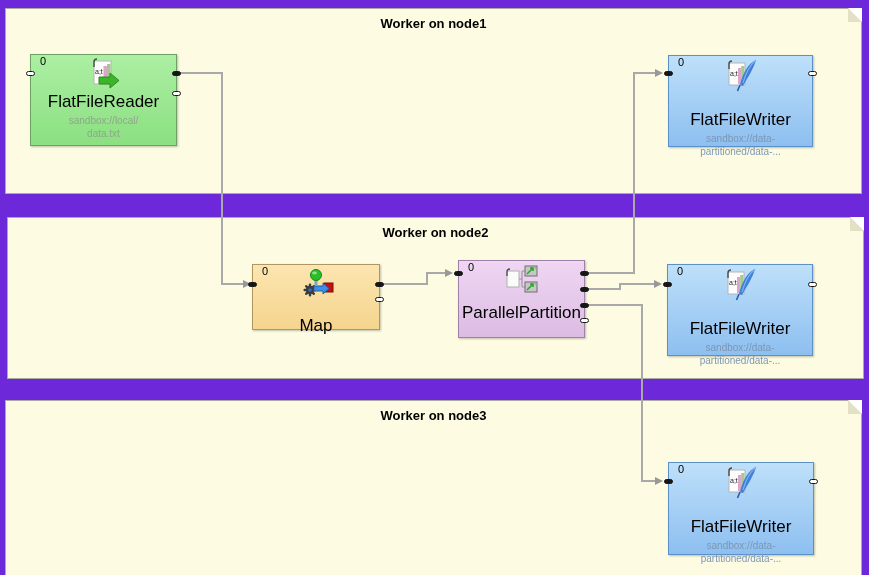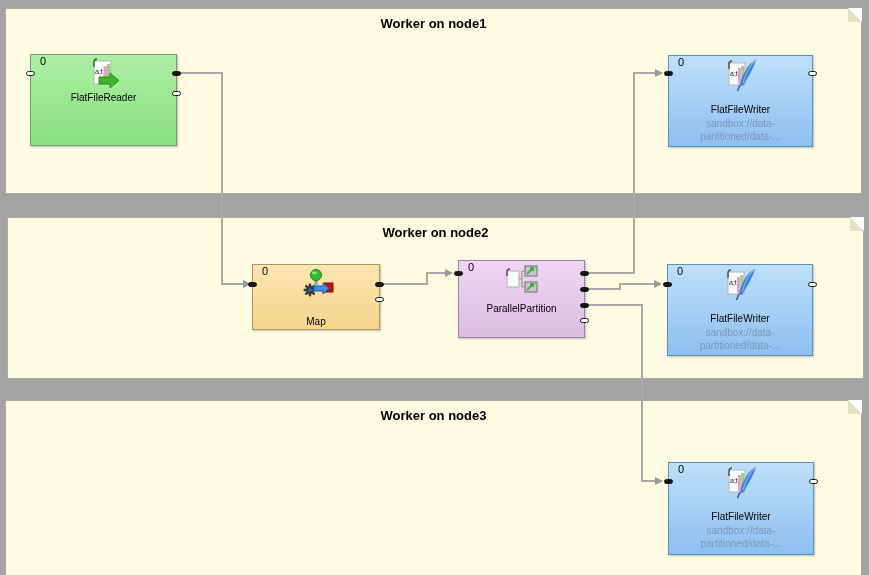--- a/index.html
+++ b/index.html
@@ -1,16 +1,16 @@
 <!DOCTYPE html>
 <html><head>
 <meta charset="utf-8">
 <style>
   html,body{margin:0;padding:0;background:#ffffff;}
-  #canvas{position:relative;width:869px;height:575px;background:#a3a3a3;
+  #canvas{position:relative;width:869px;height:575px;background:#6d28d9;
           font-family:"Liberation Sans",sans-serif;overflow:hidden;}
 
   
   .note{position:absolute;background:#FDFCE2;border:1px solid #ABABA3;box-sizing:border-box;}
   .note::before{content:"";position:absolute;top:-1px;right:-1px;width:14px;height:14px;
                 background:#ffffff;clip-path:polygon(0 0,100% 0,100% 100%);z-index:1;}
   .note::after{content:"";position:absolute;top:-1px;right:-1px;width:14px;height:14px;
                background:#E3E0C6;clip-path:polygon(0 0,100% 100%,0 100%);z-index:2;}
   #lane1{left:5px;top:8px;width:857px;height:186px;}
   #lane2{left:7px;top:217px;width:857px;height:162px;}
@@ -21,34 +21,34 @@
   .eh{position:absolute;height:2px;background:#A9A9A9;z-index:1;}
   .ev{position:absolute;width:2px;background:#A9A9A9;z-index:1;}
   .arrow{position:absolute;width:0;height:0;border-left:8px solid #989898;
          border-top:4px solid transparent;border-bottom:4px solid transparent;z-index:1;}
 
   
   .comp{position:absolute;box-sizing:border-box;text-align:center;z-index:2;
         box-shadow:1px 1px 2px rgba(0,0,0,0.25);}
   .comp .phase{position:absolute;left:9px;top:0px;font-size:11px;color:#000;}
   .comp .icon{display:block;margin:3px auto 0;}
-  .comp .label{font-size:10px;color:#000;}
+  .comp .label{font-size:17px;color:#000;}
   .comp .path{font-size:10px;line-height:13px;margin-top:2px;}
 
   #ffr {left:30px; top:54px; width:147px;height:92px;
         background:linear-gradient(180deg,#ACEFA3,#8BE081);border:1px solid #6FA167;}
   #ffr .path{color:#8FA58C;}
   #map {left:252px;top:264px;width:128px;height:66px;
         background:linear-gradient(180deg,#FBE5B0,#F5D58E);border:1px solid #B1975F;}
   #map .label{margin-top:18px;}
   #pp  {left:458px;top:260px;width:127px;height:78px;
         background:linear-gradient(180deg,#EFD6F3,#DCBCE2);border:1px solid #9F80A8;}
   #pp .label{margin-top:7px;}
   .writer{background:linear-gradient(180deg,#BEE0FA,#8DBFF0);border:1px solid #5B91C8;}
-  .writer .label{margin-top:11px;}
+  .writer .label{margin-top:17px;}
   .writer .path{color:#7C97B5;}
   #ffw1{left:668px;top:55px; width:145px;height:92px;}
   #ffw2{left:667px;top:264px;width:146px;height:92px;}
   #ffw3{left:668px;top:462px;width:146px;height:93px;}
 
   
   .port{position:absolute;width:9px;height:5px;box-sizing:border-box;border:1px solid #161616;
         border-radius:3px;background:#ffffff;z-index:3;}
   .port.connected{background:#161616;}
   .port.pl{left:-5px;} .port.pr{right:-5px;}
@@ -97,20 +97,24 @@
     <span class="phase">0</span>
     <svg class="icon" width="36" height="34" viewBox="0 0 36 34">
       <rect x="8" y="3" width="17" height="23" fill="#FDFDFD" stroke="#B5B5B5"></rect>
       <rect x="17.5" y="8" width="3.5" height="17" fill="#D9A7C7"></rect>
       <rect x="21" y="6" width="3.5" height="19" fill="#A6C98F"></rect>
       <path d="M11,1 q-3,0 -3,3 v5" stroke="#4A4A4A" stroke-width="1.4" fill="none"></path>
       <text x="9" y="16" font-size="7" fill="#222" font-family="Liberation Sans,sans-serif">a;t</text>
       <polygon points="13,19 24,19 24,15 33,22.5 24,30 24,26 13,26" fill="#3DB528" stroke="#2B8C1B"></polygon>
     </svg>
     <div class="label">FlatFileReader</div>
+    <div class="path">
+      <div>sandbox://local/</div>
+      <div>data.txt</div>
+    </div>
     <span class="port pl" style="top:16px;"></span>
     <span class="port pr connected" style="top:16px;"></span>
     <span class="port pr" style="top:36px;"></span>
   </div>
 
   <div class="comp" id="map">
     <span class="phase">0</span>
     <svg class="icon" width="36" height="30" viewBox="0 0 36 30">
       <rect x="16.5" y="11" width="3" height="6" fill="#7FA8C0"></rect>
       <circle cx="18" cy="7" r="5.5" fill="#2ABF2A" stroke="#128812"></circle>

